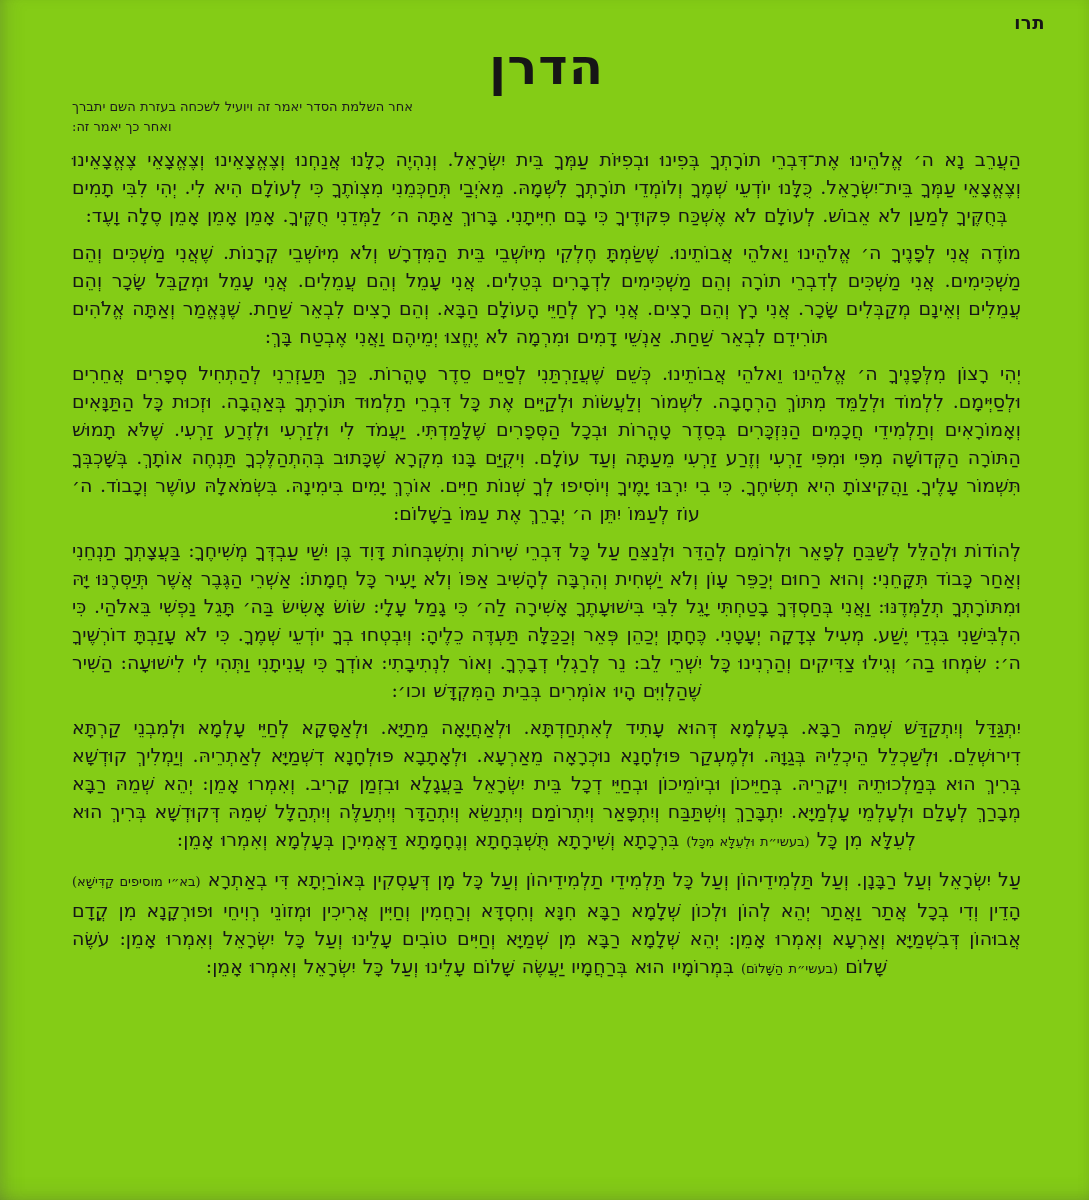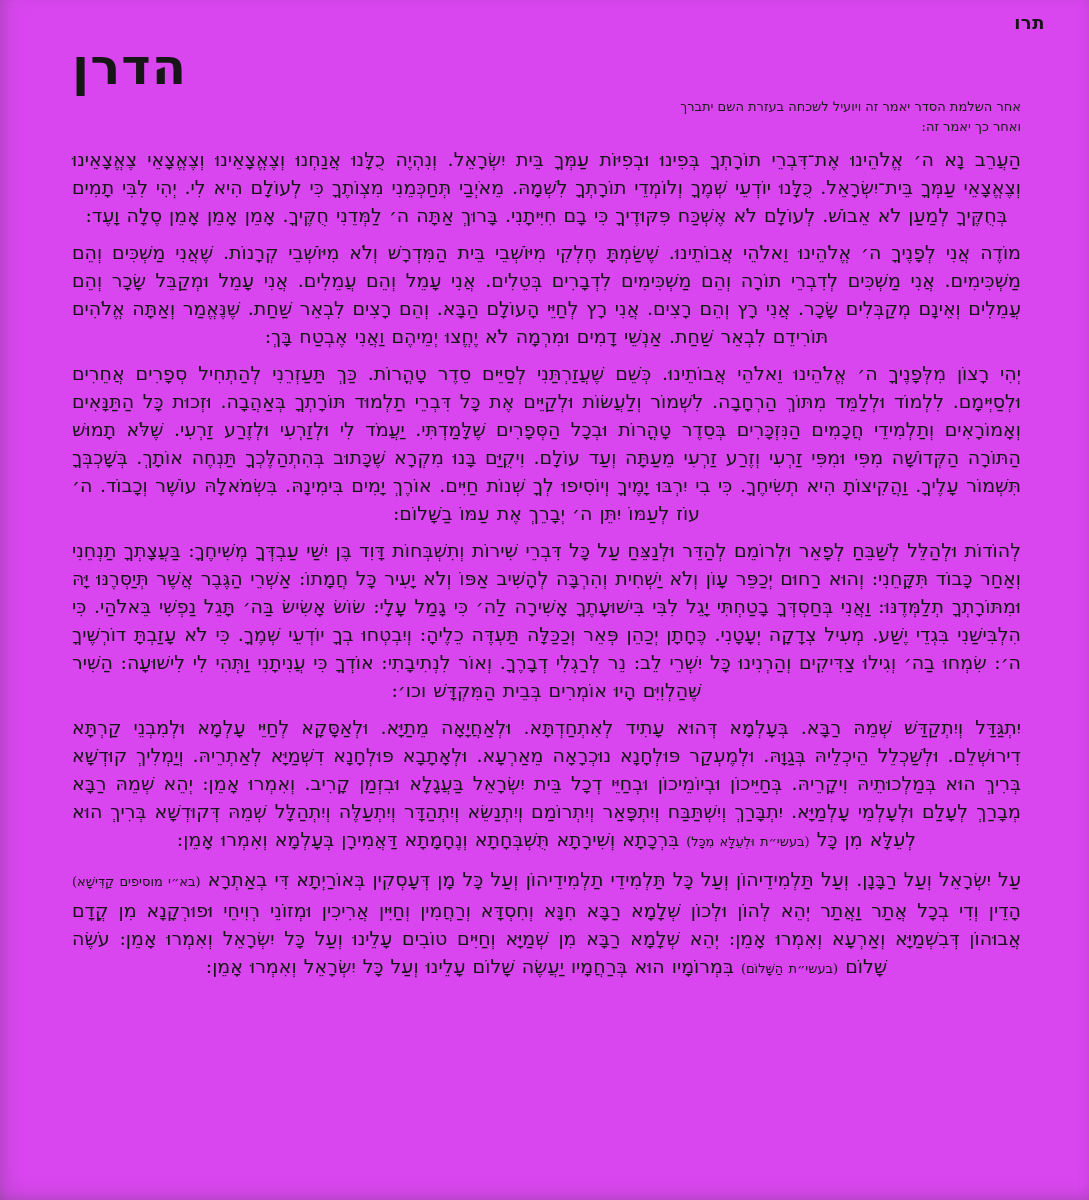--- a/index.html
+++ b/index.html
@@ -1,45 +1,45 @@
 <!DOCTYPE html>
 <html lang="he" dir="rtl"><head>
 <meta charset="utf-8">
 <style>
   html,body{margin:0;padding:0;background:#e9e7e2;}
   .page{
     position:relative;
     width:1089px;height:1200px;
     margin:0 auto;
-    background:#d946ef;
+    background:#84cc16;
     color:#161616;
     font-family:"DejaVu Serif","DejaVu Sans",serif;
     direction:rtl;
     overflow:hidden;
     box-sizing:border-box;
     padding:8px 68px 0 72px;
     box-shadow:
       inset 16px 0 22px -16px rgba(70,70,70,.38),
       inset 0 -16px 22px -16px rgba(70,70,70,.30),
       inset -8px 0 16px -13px rgba(70,70,70,.22);
   }
   .page-number{
     position:absolute;top:12px;left:42px; 
     left:auto;right:44px;
     font-weight:bold;font-size:18px;letter-spacing:.5px;
   }
   .title{
     margin:34px 0 6px 0;
-    text-align:left;
+    text-align:center;
     font-size:50px;line-height:1;
     font-weight:bold;
     letter-spacing:1px;
   }
   .instruction{
-    text-align:right;
+    text-align:left;
     font-size:13px;
     line-height:18px;
     margin:4px 0 2px 0;
     color:#1c1c1c;
   }
   .instruction.gap-top{margin-top:0;}
   .para{
     margin:9px 0;
     font-size:19px;
     line-height:28px;

